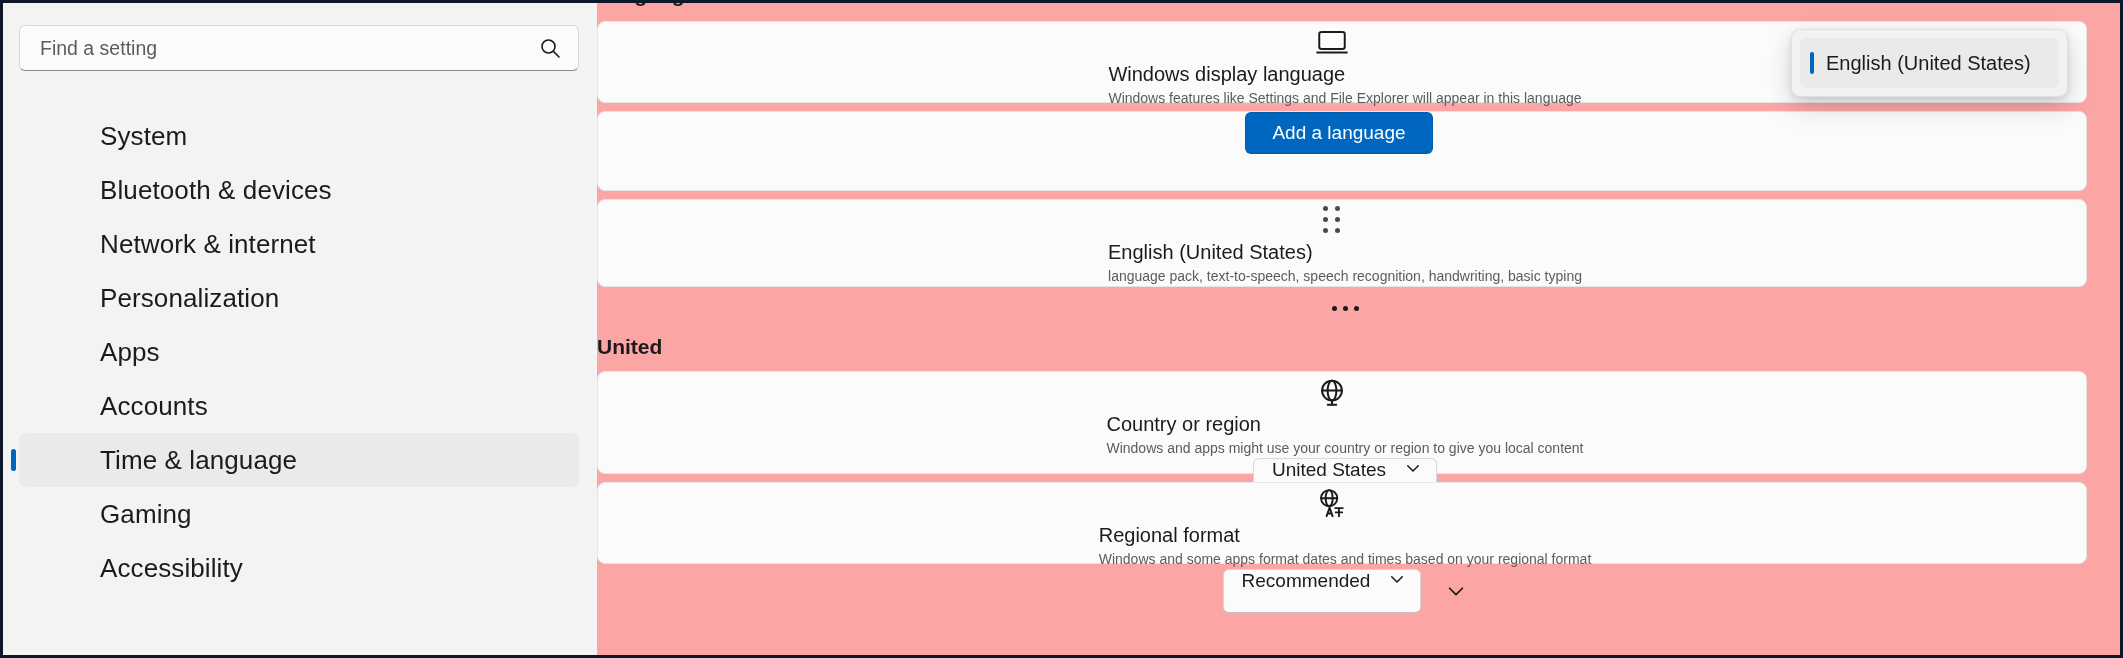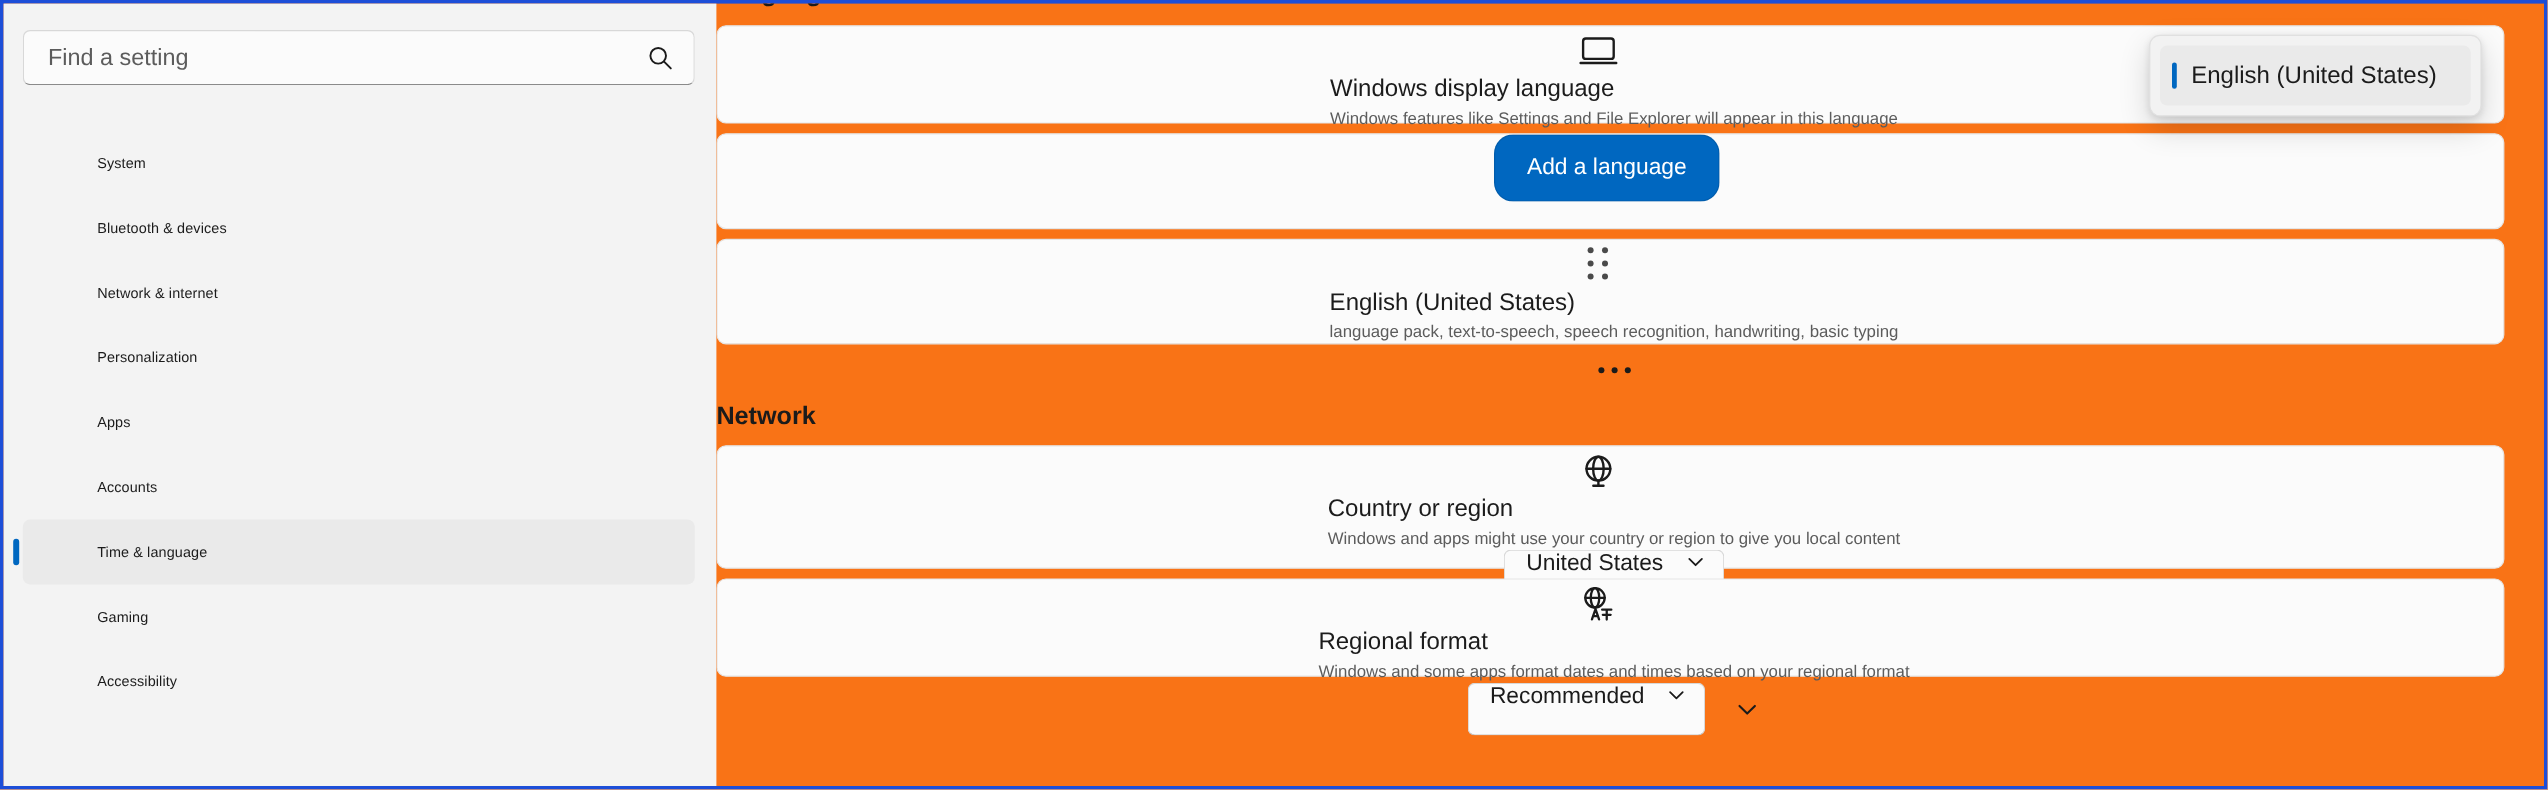--- a/index.html
+++ b/index.html
@@ -8,22 +8,22 @@
     font-family:"Liberation Sans", sans-serif;
     background:#F3F3F3;
     color:#1B1B1B;
     overflow:hidden;
     position:relative;
   }
 
   
   #window-frame {
     position:absolute; inset:0;
-    border:3px solid #1d4ed8;
-    background:#f97316;
+    border:3px solid #0f172a;
+    background:#fca5a5;
     display:flex;
   }
 
   
   #sidebar {
     width:594px; flex:0 0 594px;
     height:100%;
     background:#F3F3F3;
     padding-top:22px;
     position:relative;
@@ -51,23 +51,24 @@
   .nav-item {
     position:relative;
     height:54px;
     margin:0 18px 0 16px;
     display:flex; align-items:center;
     border-radius:6px;
     padding-left:62px;
     cursor:default;
   }
   .nav-item .nav-label {
-    font-size:12px;
+    font-size:26px;
     color:#1B1B1B;
     letter-spacing:0.1px;
+    margin-left:19px;
   }
   .nav-item.selected { background:#EAEAEA; }
   .nav-item.selected::before {
     content:"";
     position:absolute;
     left:-8px; top:50%;
     transform:translateY(-50%);
     width:5px; height:22px;
     border-radius:3px;
     background:var(--accent,#0067C0);
@@ -125,22 +126,22 @@
     margin-top:3px;
     line-height:1.25;
   }
   .card-actions { display:flex; align-items:center; gap:24px; flex:0 0 auto; }
 
   
   .btn-accent {
     background:var(--accent,#0067C0);
     color:#FFFFFF;
     border:1px solid rgba(0,0,0,0.10);
-    border-radius:16px;
-    height:56px;
+    border-radius:6px;
+    height:42px;
     padding:0 26px;
     font-family:"Liberation Sans", sans-serif;
     font-size:19px;
     cursor:pointer;
     white-space:nowrap;
   }
 
   
   .combo {
     background:#FBFBFB;
@@ -311,21 +312,21 @@
         </div>
         <div class="card-actions">
           <span class="ellipsis-btn">
             <i></i>
               <i></i>
               <i></i>
           </span>
         </div>
       </section>
 
-      <h2 class="section-heading">Network</h2>
+      <h2 class="section-heading">United</h2>
 
       <section class="card" style="height:103px;">
         <span class="card-icon">
           <svg width="34" height="34" viewBox="0 0 24 24" fill="none" stroke="currentColor" stroke-width="1.4" stroke-linecap="round" stroke-linejoin="round">
             <circle cx="12" cy="11" r="7"></circle>
             <ellipse cx="12" cy="11" rx="3.1" ry="7"></ellipse>
             <line x1="5" y1="11" x2="19" y2="11"></line>
             <line x1="12" y1="18" x2="12" y2="21"></line>
             <line x1="9" y1="21" x2="15" y2="21"></line>
           </svg>

